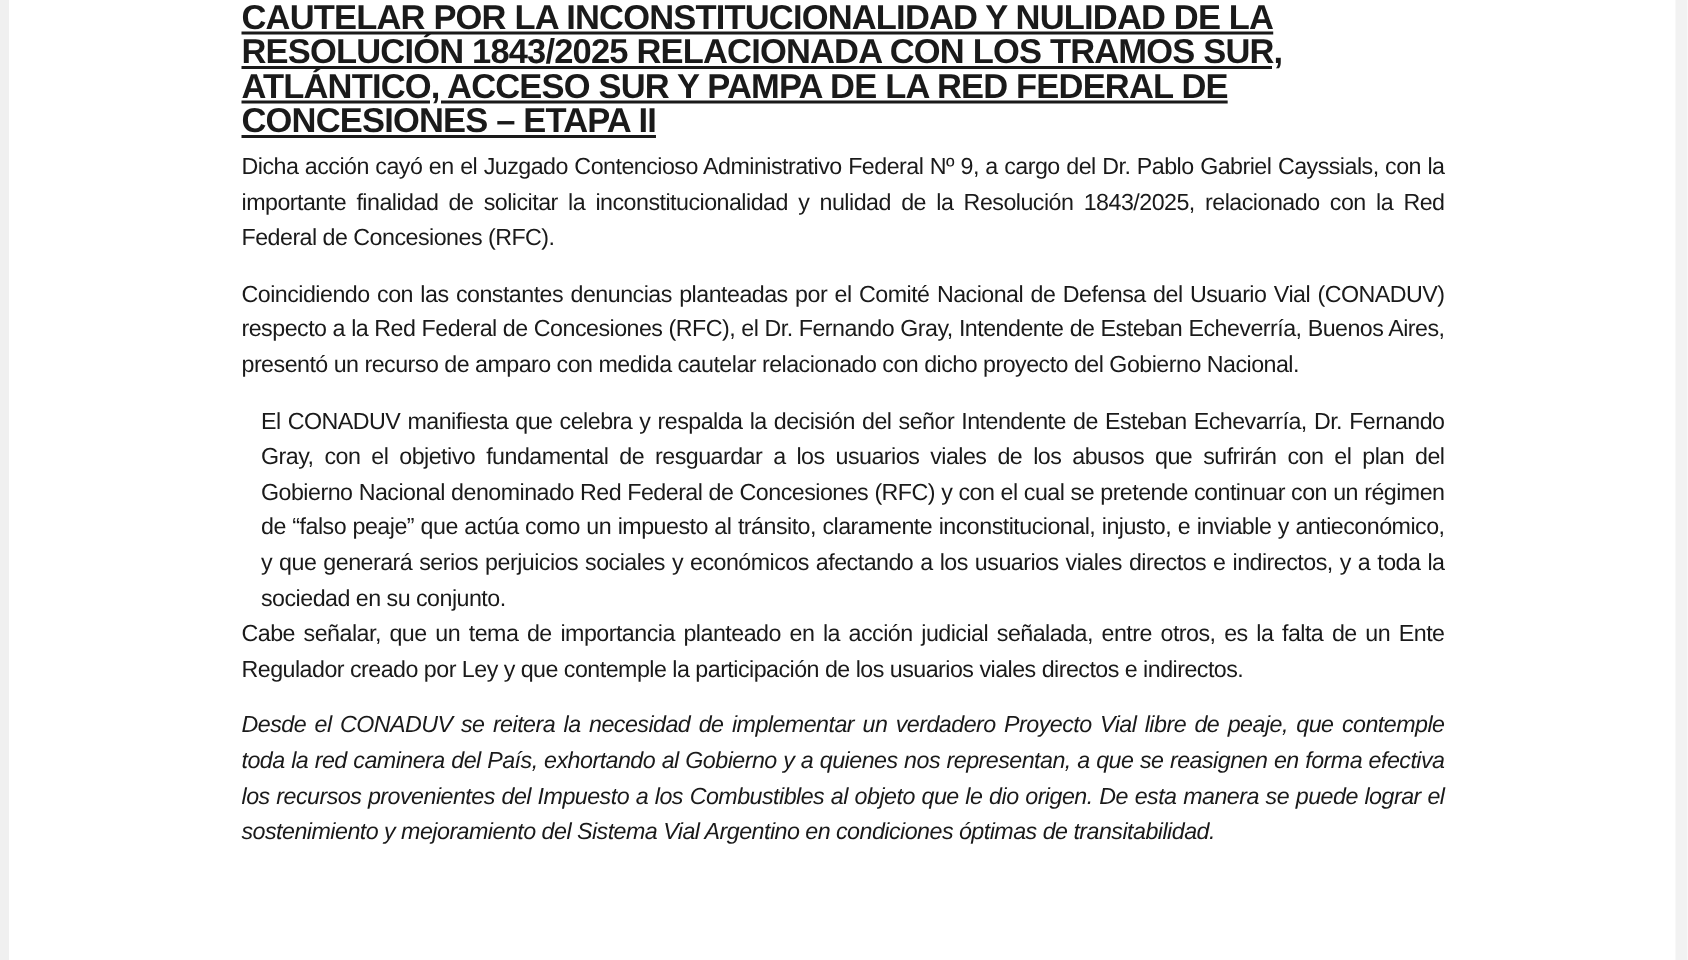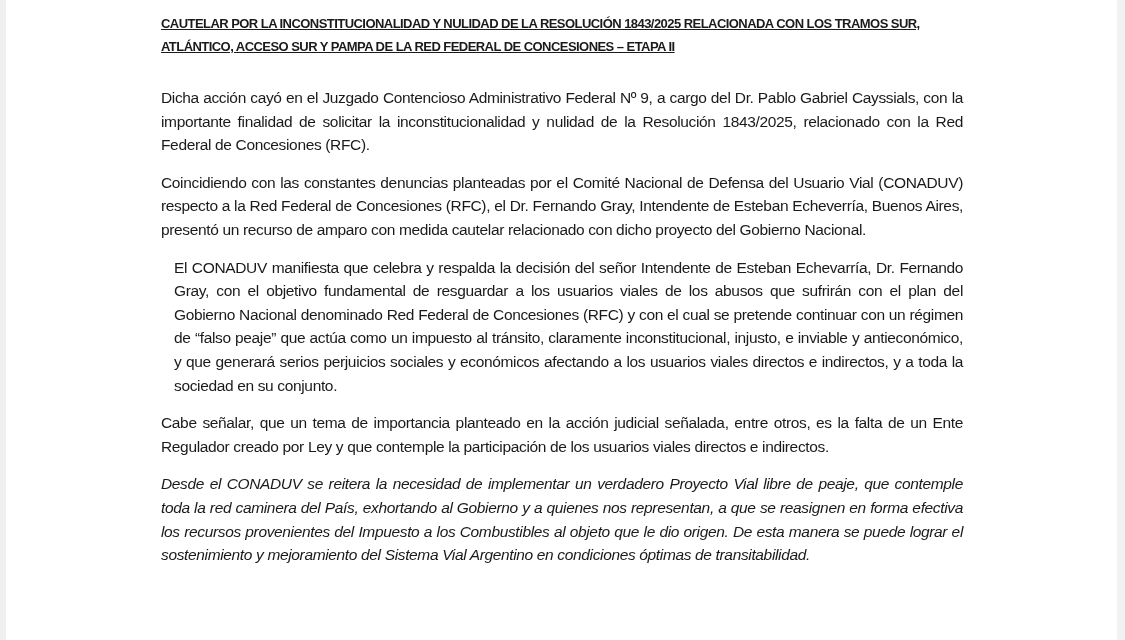--- a/index.html
+++ b/index.html
@@ -9,40 +9,40 @@
     position: relative;
     font-family: "Liberation Sans", sans-serif;
     color: #1a1a1a;
   }
   .edge-left { position: absolute; left: 0; top: 0; width: 6px; height: 640px; background: #f0f0f0; }
   .edge-right { position: absolute; right: 0; top: 0; width: 8px; height: 640px; background: #f2f2f2; }
   .page {
     position: absolute; left: 161px; top: 0; width: 802px;
   }
   .title {
-    font-weight: bold; font-size: 13px; line-height: 23px;
+    font-weight: bold; font-size: 23px; line-height: 23px;
     text-decoration: underline; letter-spacing: -0.55px;
-    margin: 0; padding-top: 12px;
+    margin: 0; padding-top: 0px;
     white-space: nowrap;
   }
   .subtitle {
     font-weight: bold; font-size: 13.5px; line-height: 18px;
     text-decoration: underline; letter-spacing: -0.45px;
     margin: 15px 0 0 0;
     white-space: nowrap;
   }
   .para {
     font-size: 15.5px; line-height: 23.6px;
     text-align: justify; margin: 0;
     letter-spacing: -0.35px;
   }
-  .p1 { margin-top: 28px; }
+  .p1 { margin-top: 8px; }
   .p2 { margin-top: 14px; }
   .p3 { margin-top: 14px; margin-left: 13px; }
-  .p4 { margin-top: 14px; }
+  .p4 { }
   .p5 { margin-top: 14px; font-style: italic; }
 </style>
 </head>
 <body>
 
 <div class="edge-left"></div>
 <div class="edge-right"></div>
 
 <div class="page">
   <h1 class="title" style="white-space: normal; width: 802px; text-align: left;">

